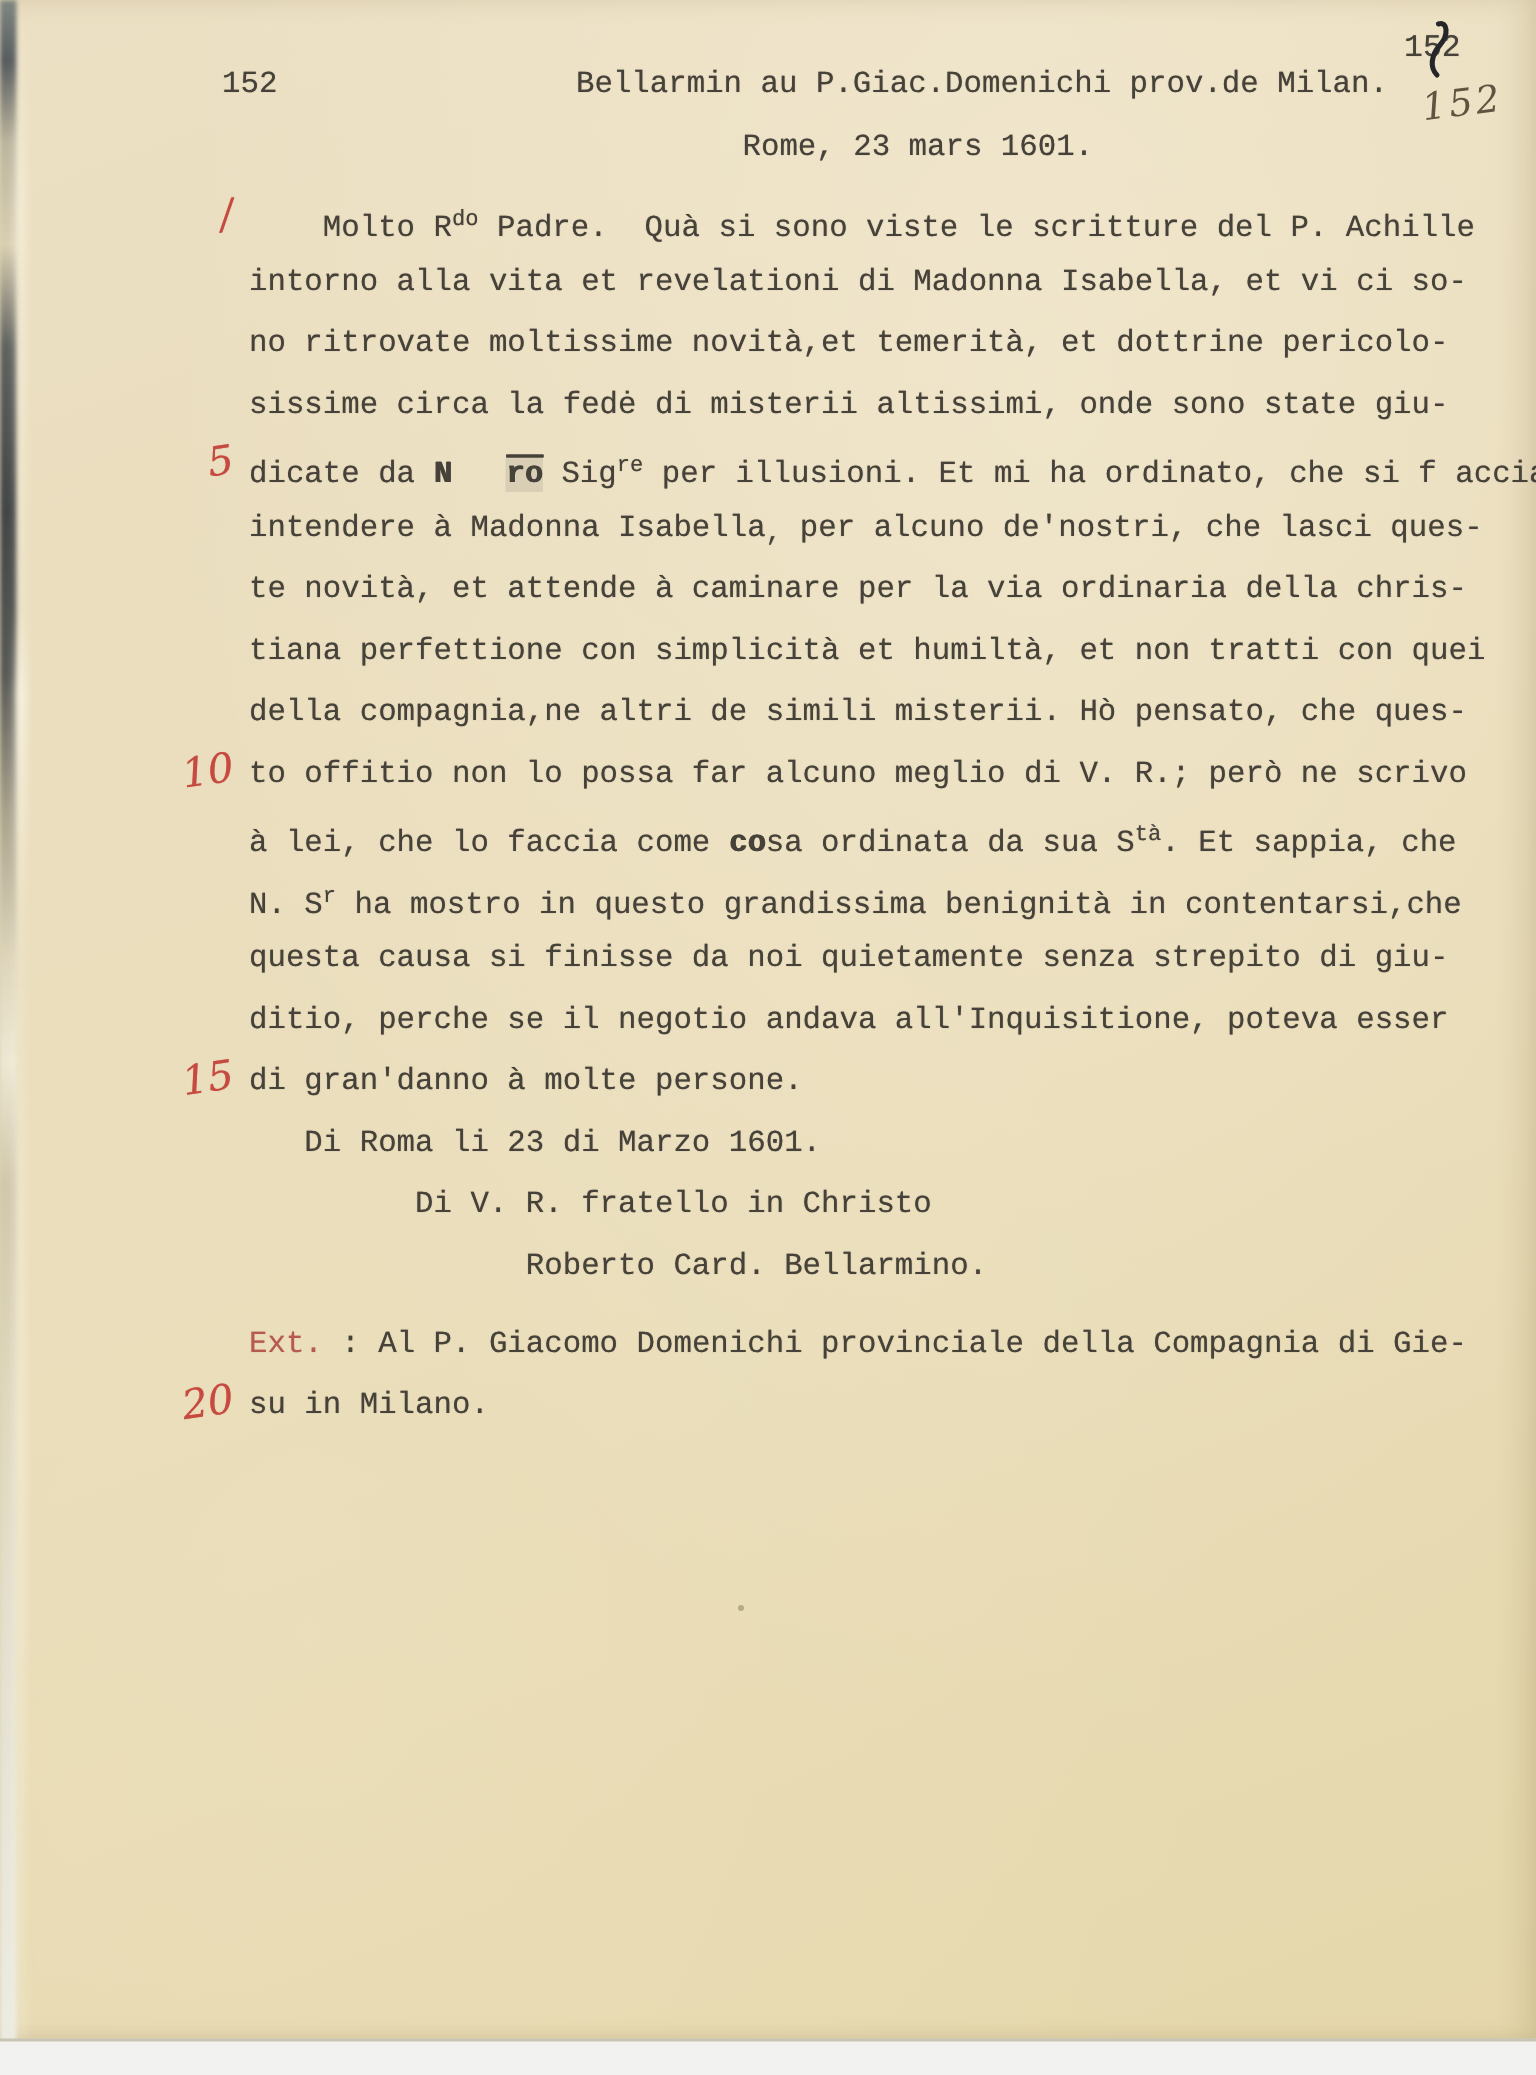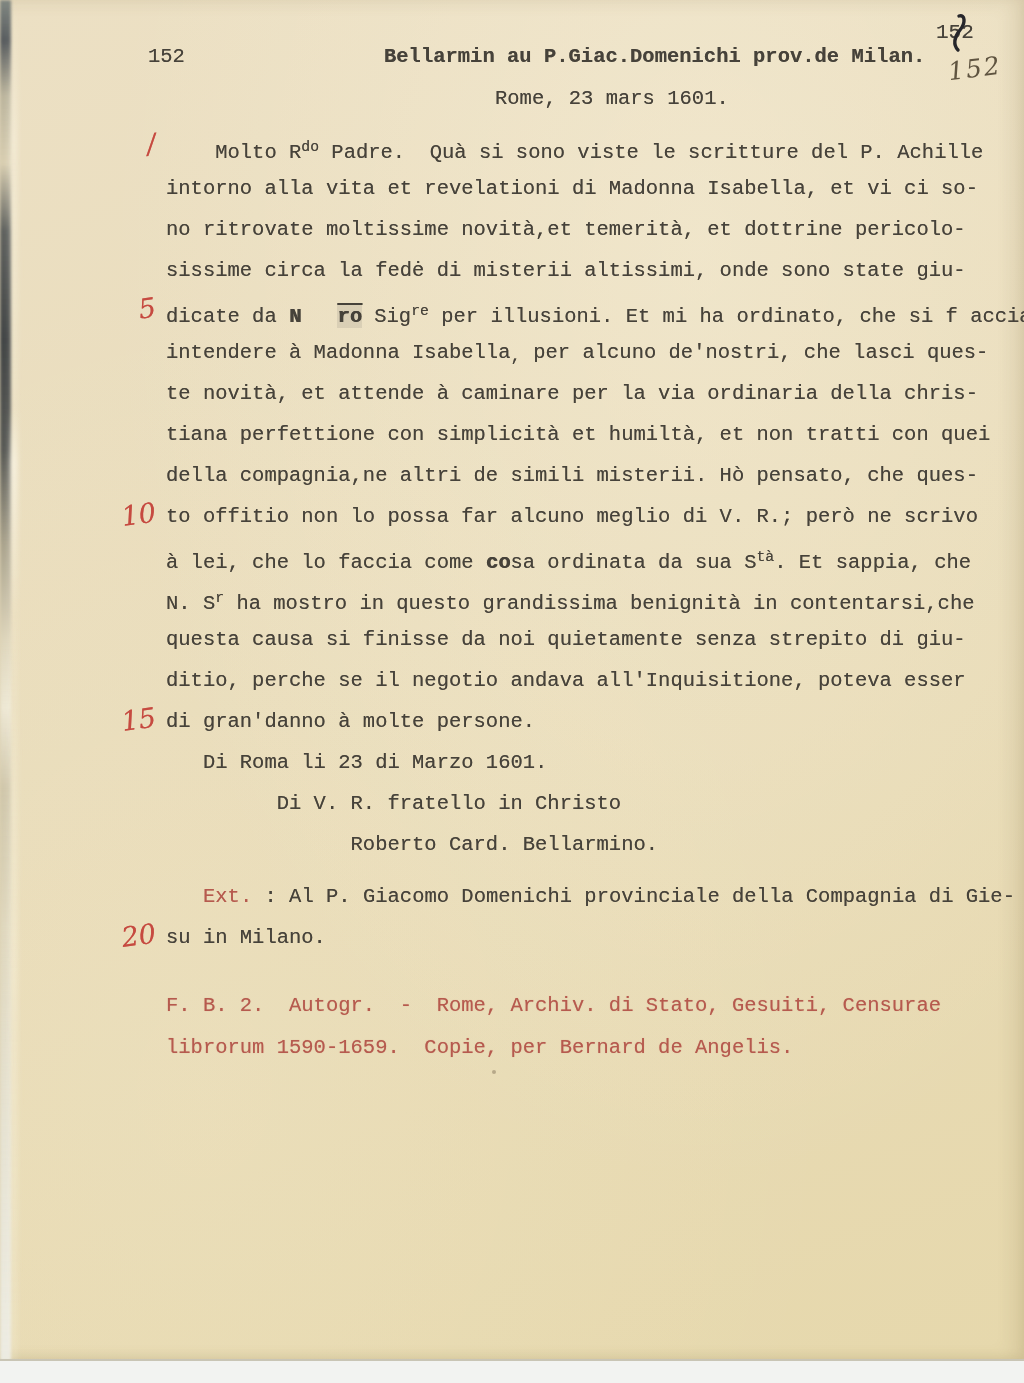--- a/index.html
+++ b/index.html
@@ -38,38 +38,38 @@
   .bottom-strip{
     position:absolute;left:0;bottom:0;width:1024px;height:22px;
     background:#f2f3f1;border-top:2px solid rgba(140,128,92,.4);
   }
   .typed{
     color:var(--ink);font-size:20.5px;line-height:26px;white-space:pre;
     text-shadow:0 0 .6px rgba(70,64,55,.65);
   }
   #hdr-num,#hdr-title,#hdr-date,#corner-typed{position:absolute;}
   #hdr-num{left:148px;top:44px;}
-  #hdr-title{left:384px;top:44px;font-weight:bold;}
+  #hdr-title{left:384px;top:44px;}
   #hdr-date{left:495px;top:86px;}
   #corner-typed{left:936px;top:20px;font-size:21px;}
   #corner-strike{position:absolute;left:946px;top:12px;pointer-events:none;}
   #corner-hand{
     position:absolute;left:948px;top:54px;color:var(--corner-ink);
     font-family:"DejaVu Serif",serif;font-style:italic;font-size:25px;
     letter-spacing:2px;transform:rotate(-7deg);
   }
   #body-flow{position:absolute;left:166px;top:127px;width:846px;font-family:Liberation Mono, monospace;}
   .tline{height:41px;line-height:41px;}
   .tline.gap{margin-top:11px;}
   .sup{font-size:.72em;vertical-align:.5em;}
   .sub{font-size:.85em;vertical-align:-.18em;}
   .b{font-weight:bold;text-shadow:.6px 0 0 currentColor;}
   .ol{text-decoration:overline;text-decoration-thickness:2px;margin-left:36px;}
   .smudge{background:rgba(122,120,112,.17);}
-  .red-type{color:var(--red-type);text-shadow:0 0 .6px rgba(182,90,78,.6);margin-left:37px;}
+  .red-type{color:var(--red-type);text-shadow:0 0 .6px rgba(182,90,78,.6);}
   #refs{position:absolute;left:166px;top:985px;}
   .ref-line{height:42px;line-height:42px;color:var(--red-type);font-size:20.5px;white-space:pre;
     text-shadow:0 0 .7px rgba(182,90,78,.55);}
   .margin-mark{
     position:absolute;left:104px;width:52px;text-align:right;
     color:var(--margin-ink);font-family:"DejaVu Serif",serif;font-style:italic;
     font-size:27px;line-height:34px;transform:rotate(-8deg);
     text-shadow:0 0 .5px rgba(198,74,64,.6);
   }
   .speck{position:absolute;border-radius:50%;}
@@ -85,24 +85,20 @@
     <div id="hdr-date" class="typed">Rome, 23 mars 1601.</div>
 
     <div id="corner-typed" class="typed">152</div>
     <svg id="corner-strike" width="26" height="44" viewBox="0 0 26 44">
       <path d="M13 4 C19 2 20 11 14 18 C8 25 7 33 12 38" fill="none" stroke="#26262a" stroke-width="3.4" stroke-linecap="round"></path>
     </svg>
     <div id="corner-hand">152</div>
 
     <div id="body-flow" class="typed"><div class="tline"><span>    Molto R</span><span class="sup">do</span><span> Padre.  Quà si sono viste le scritture del P. Achille</span></div><div class="tline"><span>intorno alla vita et revelationi di Madonna Isabella, et vi ci so-</span></div><div class="tline"><span>no ritrovate moltissime novità,et temerità, et dottrine pericolo-</span></div><div class="tline"><span>sissime circa la fedė di misterii altissimi, onde sono state giu-</span></div><div class="tline"><span>dicate da </span><span class="b">N</span><span class="b ol smudge">ro</span><span> Sig</span><span class="sup">re</span><span> per illusioni. Et mi ha ordinato, che si f accia</span></div><div class="tline"><span>intendere à Madonna Isabella</span><span class="sub">,</span><span> per alcuno de'nostri, che lasci ques-</span></div><div class="tline"><span>te novità, et attende à caminare per la via ordinaria della chris-</span></div><div class="tline"><span>tiana perfettione con simplicità et humiltà, et non tratti con quei</span></div><div class="tline"><span>della compagnia,ne altri de simili misterii. Hò pensato, che ques-</span></div><div class="tline"><span>to offitio non lo possa far alcuno meglio di V. R.; però ne scrivo</span></div><div class="tline"><span>à lei, che lo faccia come </span><span class="b">co</span><span>sa ordinata da sua S</span><span class="sup">tà</span><span>. Et sappia, che</span></div><div class="tline"><span>N. S</span><span class="sup">r</span><span> ha mostro in questo grandissima benignità in contentarsi,che</span></div><div class="tline"><span>questa causa si finisse da noi quietamente senza strepito di giu-</span></div><div class="tline"><span>ditio, perche se il negotio andava all'Inquisitione, poteva esser</span></div><div class="tline"><span>di gran'danno à molte persone.</span></div><div class="tline"><span>   Di Roma li 23 di Marzo 1601.</span></div><div class="tline"><span>         Di V. R. fratello in Christo</span></div><div class="tline"><span>               Roberto Card. Bellarmino.</span></div><div class="tline gap"><span class="red-type">Ext.</span><span> : Al P. Giacomo Domenichi provinciale della Compagnia di Gie-</span></div><div class="tline"><span>su in Milano.</span></div></div>
 
-    <div id="refs">
-      <div class="ref-line">F. B. 2.  Autogr.  -  Rome, Archiv. di Stato, Gesuiti, Censurae</div>
-      <div class="ref-line">librorum 1590-1659.  Copie, per Bernard de Angelis.</div>
-    </div>
 
     <div class="speck" style="left:492px;top:1070px;width:4px;height:4px;background:rgba(140,126,100,.55);"></div>
     <div class="speck" style="left:399px;top:1375px;width:3px;height:3px;background:rgba(150,140,120,.4);"></div>
 
     <div class="tear-edge"></div>
     <div class="tear-hilite"></div>
   <div class="margin-mark" style="top: 130px;">/</div>
       <div class="margin-mark" style="top: 294px;">5</div>
       <div class="margin-mark" style="top: 499px;">10</div>
       <div class="margin-mark" style="top: 704px;">15</div>

